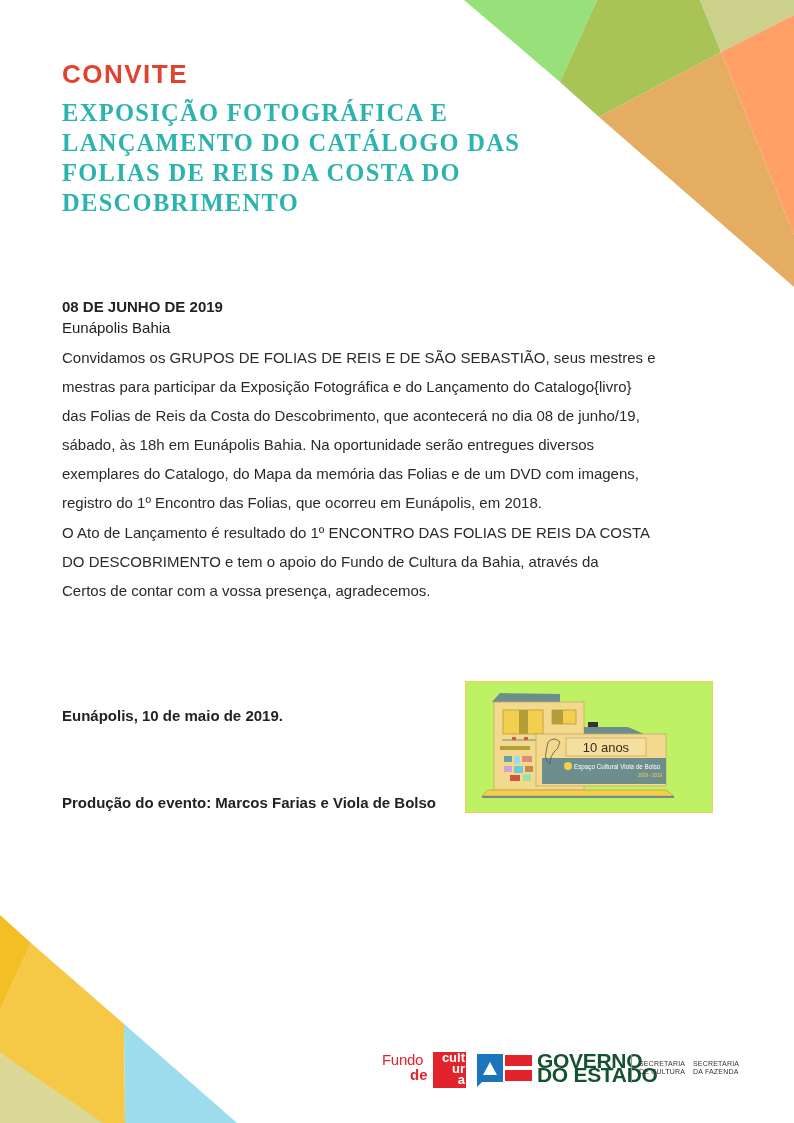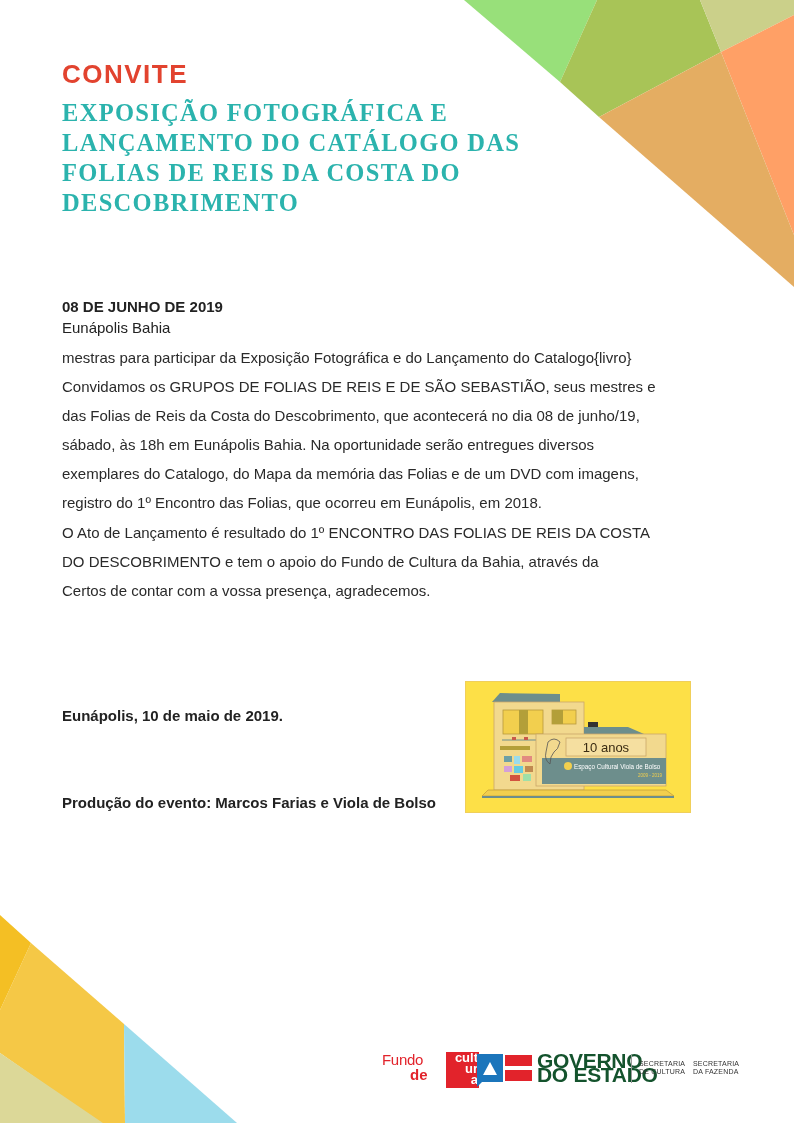--- a/index.html
+++ b/index.html
@@ -31,32 +31,32 @@
   .body-text {
     position: absolute; left: 62px; top: 343px; width: 620px;
     font-size: 15px; line-height: 29.1px; color: #2a2a2a;
   }
   .body-text p { margin: 0; }
 
   .place-date { position: absolute; left: 62px; top: 707px; font-size: 15px; font-weight: bold; color: #222; text-align: center; }
   .producao { position: absolute; left: 62px; top: 794px; font-size: 15px; font-weight: bold; color: #222; }
 
   .img-frame {
-    position: absolute; left: 465px; top: 681px; width: 226px; height: 132px;
-    border: 1px solid #f0cf5a; background: #fde047; box-sizing: border-box;
+    position: absolute; left: 465px; top: 681px; width: 248px; height: 132px;
+    border: 1px solid #f0cf5a; background: #bef264; box-sizing: border-box;
   }
   .img-frame svg { position: absolute; left: 0; top: 0; }
 
   .logos { position: absolute; left: 380px; top: 1050px; width: 370px; height: 40px; }
   .fundo { position: absolute; left: 2px; top: 2px; width: 84px; height: 36px; }
   .fundo .w1 { position: absolute; left: 0; top: 0; font-size: 15px; color: #e2232b; line-height: 16px; letter-spacing: -0.3px; }
   .fundo .w2 { position: absolute; left: 28px; top: 15px; font-size: 15px; color: #e2232b; line-height: 16px; font-weight: bold; }
   .fundo .blk {
     position: absolute; left: 51px; top: 0; width: 33px; height: 36px; background: #e2232b;
-    color: #fff; font-weight: bold; font-size: 13px; line-height: 11px; text-align: right; padding-right: 1px; box-sizing: border-box; margin-left: 13px;
+    color: #fff; font-weight: bold; font-size: 13px; line-height: 11px; text-align: right; padding-right: 1px; box-sizing: border-box;
   }
   .fundo .blk span { display: block; }
 
   .gov { position: absolute; left: 97px; top: 3px; width: 270px; height: 34px; }
   .gov-title { position: absolute; left: 60px; top: 1px; font-weight: bold; font-size: 21px; line-height: 14px; color: #14532d; letter-spacing: -0.3px; }
   .gov-div { position: absolute; left: 154px; top: 2px; width: 1px; height: 28px; background: #999; }
   .sec { position: absolute; top: 7px; font-size: 7px; line-height: 8px; color: #333; letter-spacing: 0.2px; }
   .sec.s1 { left: 162px; }
   .sec.s2 { left: 216px; }
 </style>
@@ -87,22 +87,22 @@
     <div>DESCOBRIMENTO</div>
   </h2>
 </div>
 
 <div class="date-block">
   <div class="date">08 DE JUNHO DE 2019</div>
   <div>Eunápolis Bahia</div>
 </div>
 
 <div class="body-text">
+  <p>Convidamos os GRUPOS DE FOLIAS DE REIS E DE SÃO SEBASTIÃO, seus mestres e</p>
   <p>mestras para participar da Exposição Fotográfica e do Lançamento do Catalogo{livro}</p>
-  <p>Convidamos os GRUPOS DE FOLIAS DE REIS E DE SÃO SEBASTIÃO, seus mestres e</p>
   <p>das Folias de Reis da Costa do Descobrimento, que acontecerá no dia 08 de junho/19,</p>
   <p>sábado, às 18h em Eunápolis Bahia. Na oportunidade serão entregues diversos</p>
   <p>exemplares do Catalogo, do Mapa da memória das Folias e de um DVD com imagens,</p>
   <p>registro do 1º Encontro das Folias, que ocorreu em Eunápolis, em 2018.</p>
   <p>O Ato de Lançamento é resultado do 1º ENCONTRO DAS FOLIAS DE REIS DA COSTA</p>
   <p>DO DESCOBRIMENTO e tem o apoio do Fundo de Cultura da Bahia, através da</p>
   <p>Certos de contar com a vossa presença, agradecemos.</p>
 </div>
 
 <div class="place-date">Eunápolis, 10 de maio de 2019.</div>

